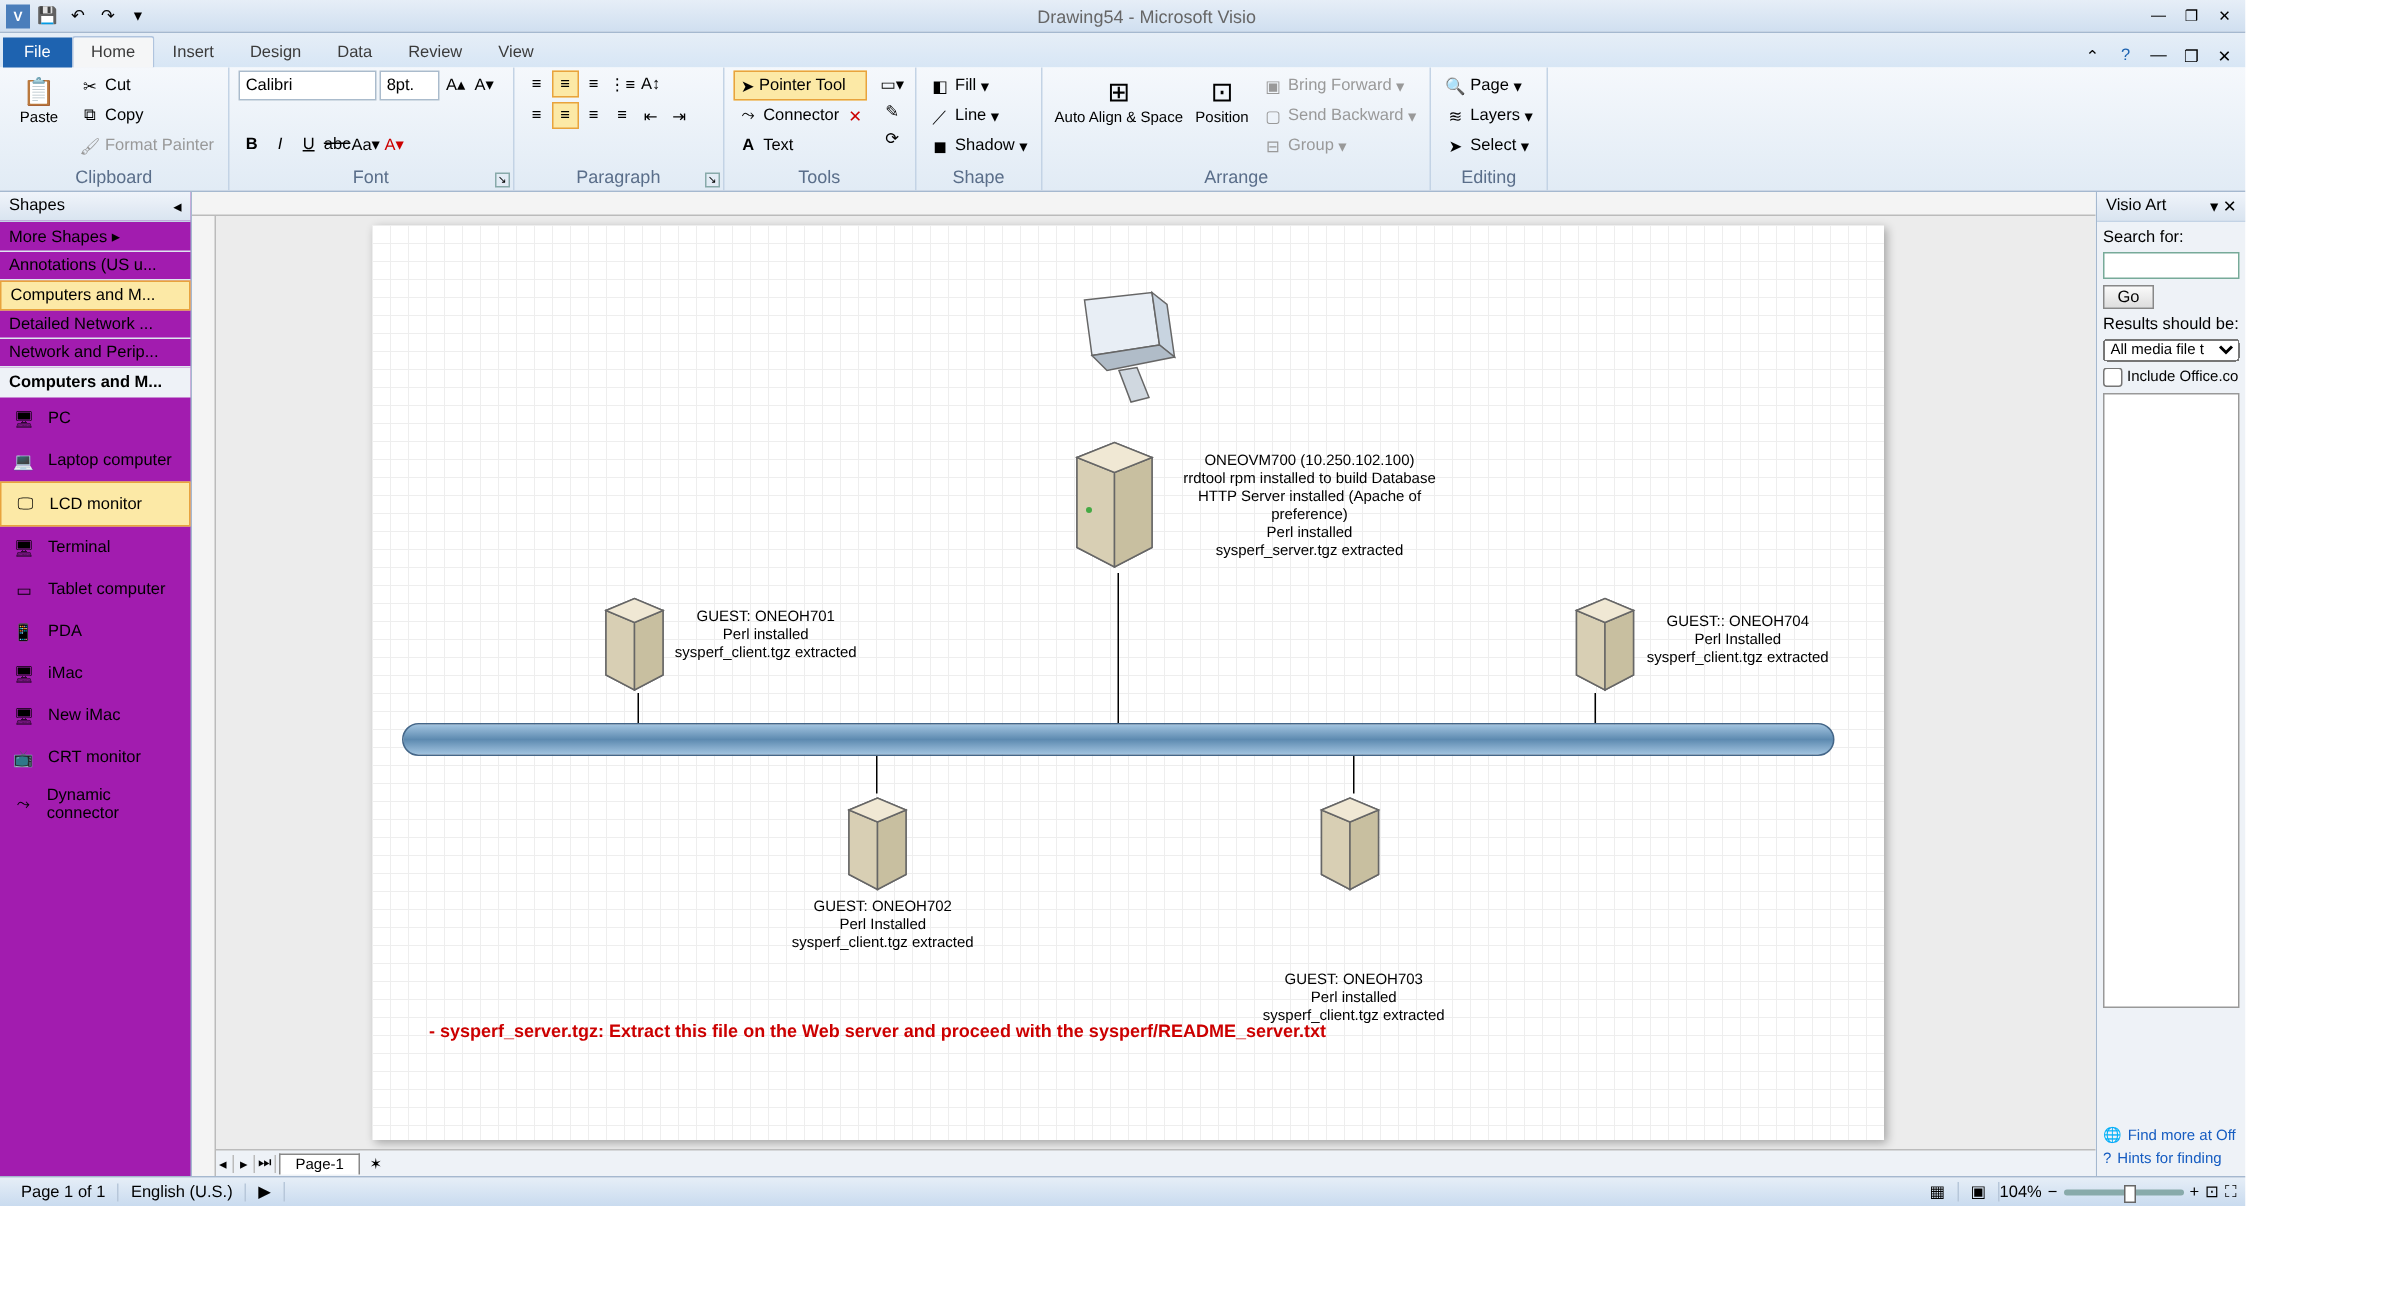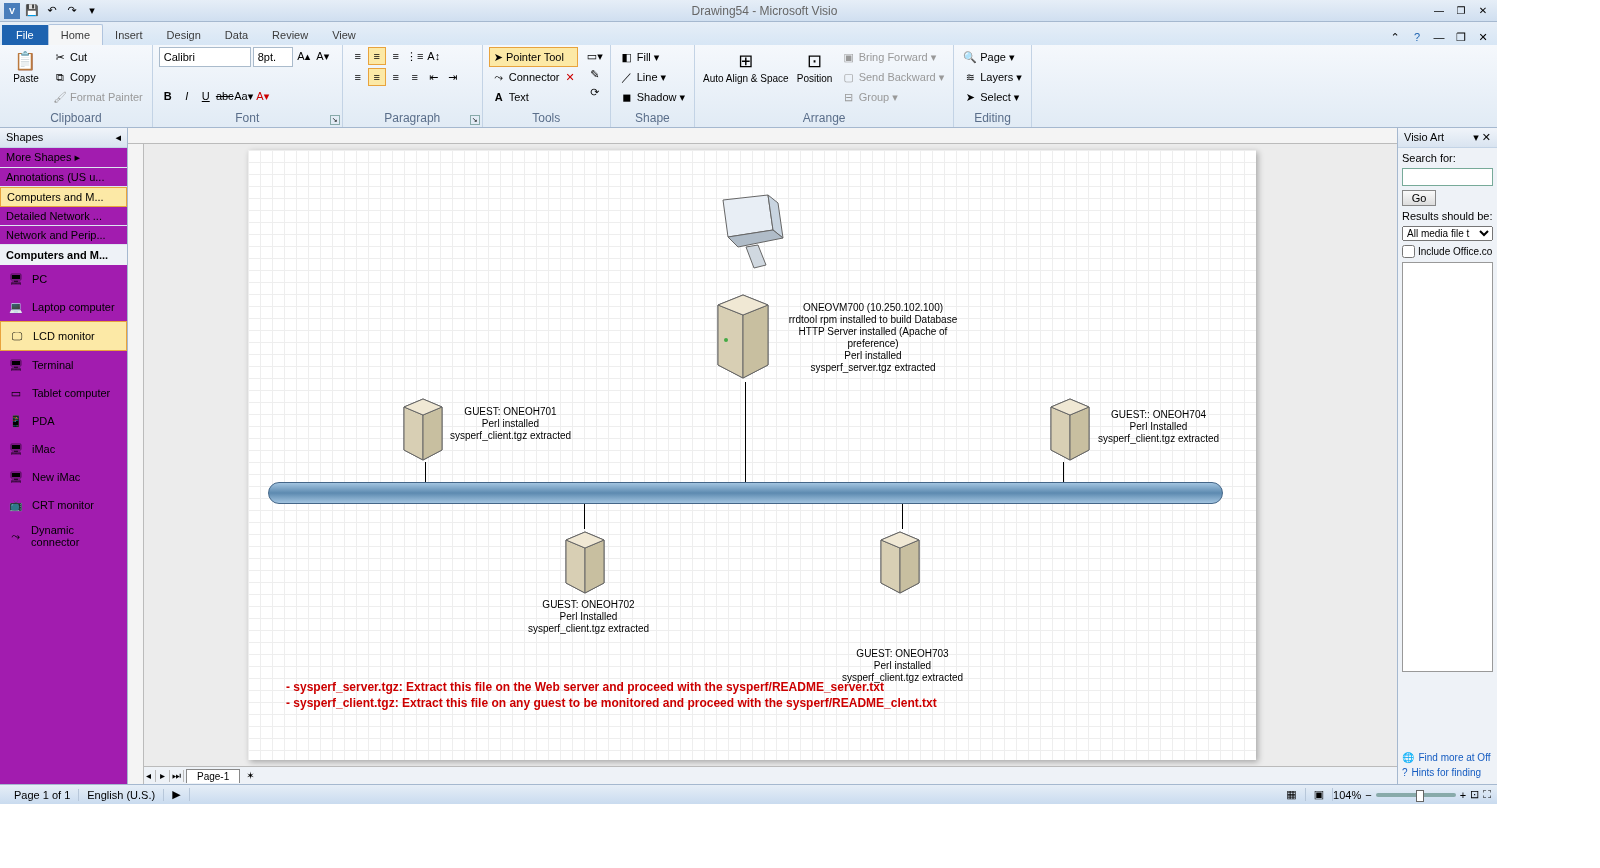--- a/index.html
+++ b/index.html
@@ -438,21 +438,20 @@
           </g>
             </svg>
         </div>
         <div class="dlabel" style="left:592px;top:450px;width:125px;margin-top:48px;">
           <div>GUEST: ONEOH703</div>
             <div>Perl installed</div>
             <div>sysperf_client.tgz extracted</div>
         </div>
 
         <div class="redtext" style="left:38px;top:530px;">- sysperf_server.tgz: Extract this file on the Web server and proceed with the sysperf/README_server.txt</div>
-        <div class="redtext" style="left:38px;top:546px;">- sysperf_client.tgz: Extract this file on any guest to be monitored and proceed with the   sysperf/README_clent.txt</div>
       </div>
     </div>
     <div class="sheet-tabs">
       <div class="nav">
         <span>⏮</span>
         <span>◂</span>
         <span>▸</span>
         <span>⏭</span>
       </div>
       <div class="sheet-tab">Page-1</div>

